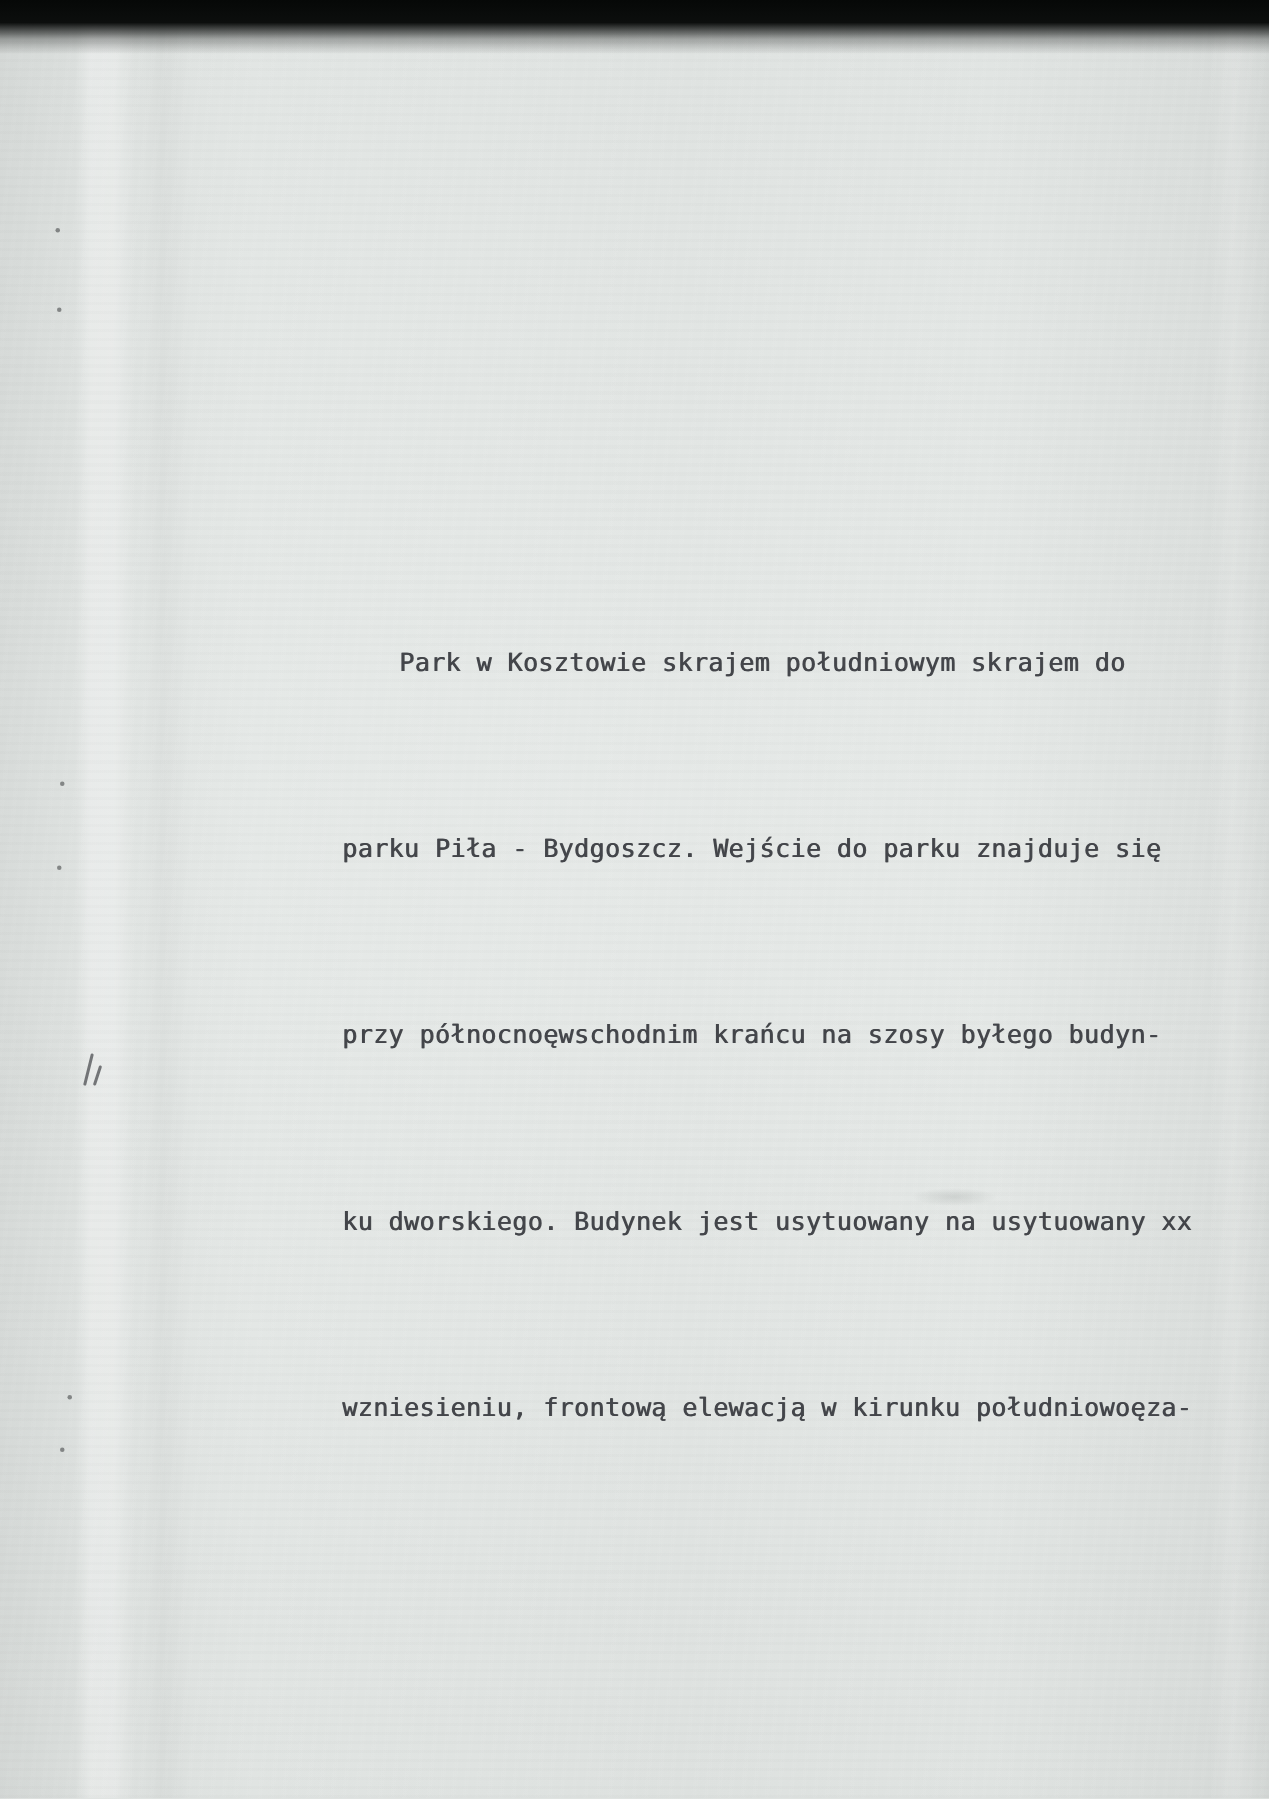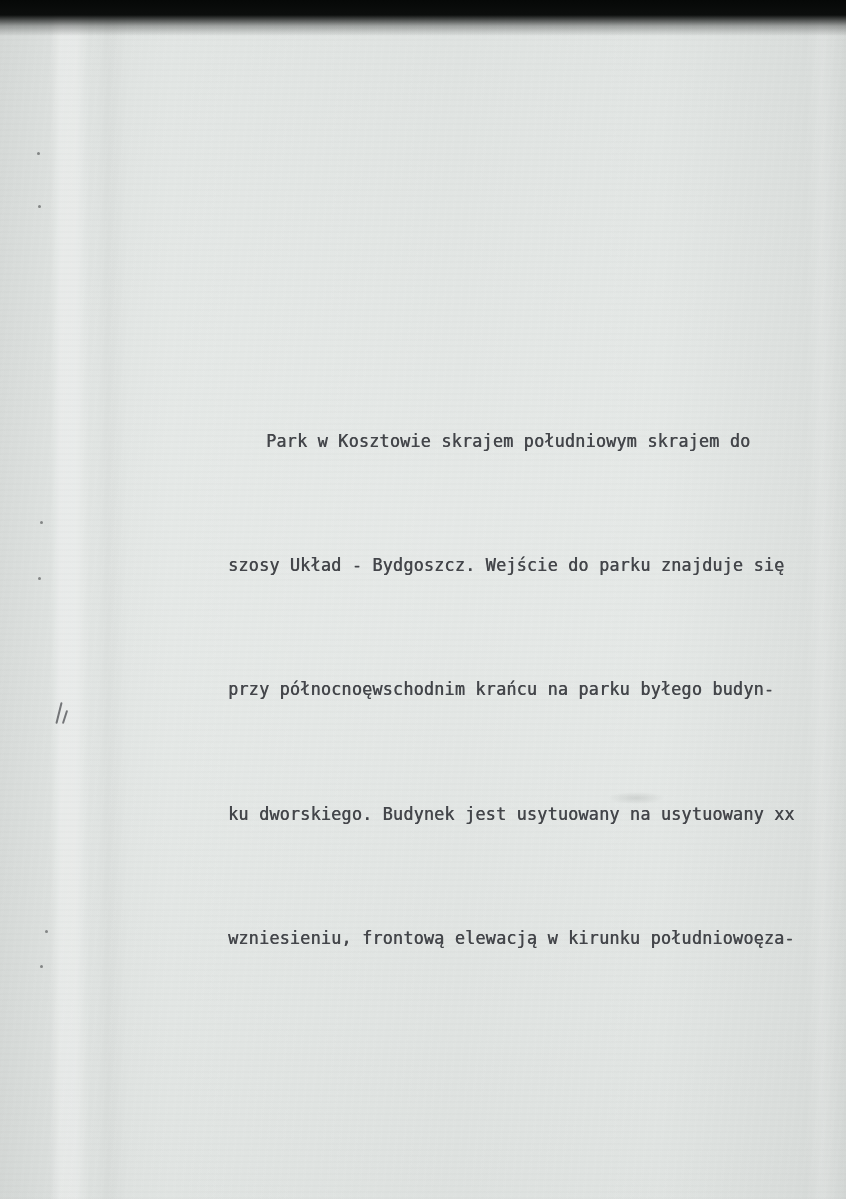--- a/index.html
+++ b/index.html
@@ -75,22 +75,22 @@
 <div class="speck" style="left:38px;top:577px;"></div>
 <div class="speck" style="left:45px;top:930px;"></div>
 <div class="speck" style="left:40px;top:965px;"></div>
 <div class="mark"></div>
 <div class="smudge"></div>
 
 <div class="doc">
 
   <div class="para">
     <div class="ind">Park w Kosztowie skrajem południowym skrajem do</div>
-    <div>szosy Układ - Bydgoszcz. Wejście do parku znajduje się</div>
-    <div>przy północnoęwschodnim krańcu na parku byłego budyn-</div>
+    <div>parku Piła - Bydgoszcz. Wejście do parku znajduje się</div>
+    <div>przy północnoęwschodnim krańcu na szosy byłego budyn-</div>
     <div>ku dworskiego. Budynek jest usytuowany na usytuowany xx</div>
     <div>wzniesieniu, frontową elewacją w kirunku południowoęza-</div>
     
     
     
     
   </div>
 
   
 

